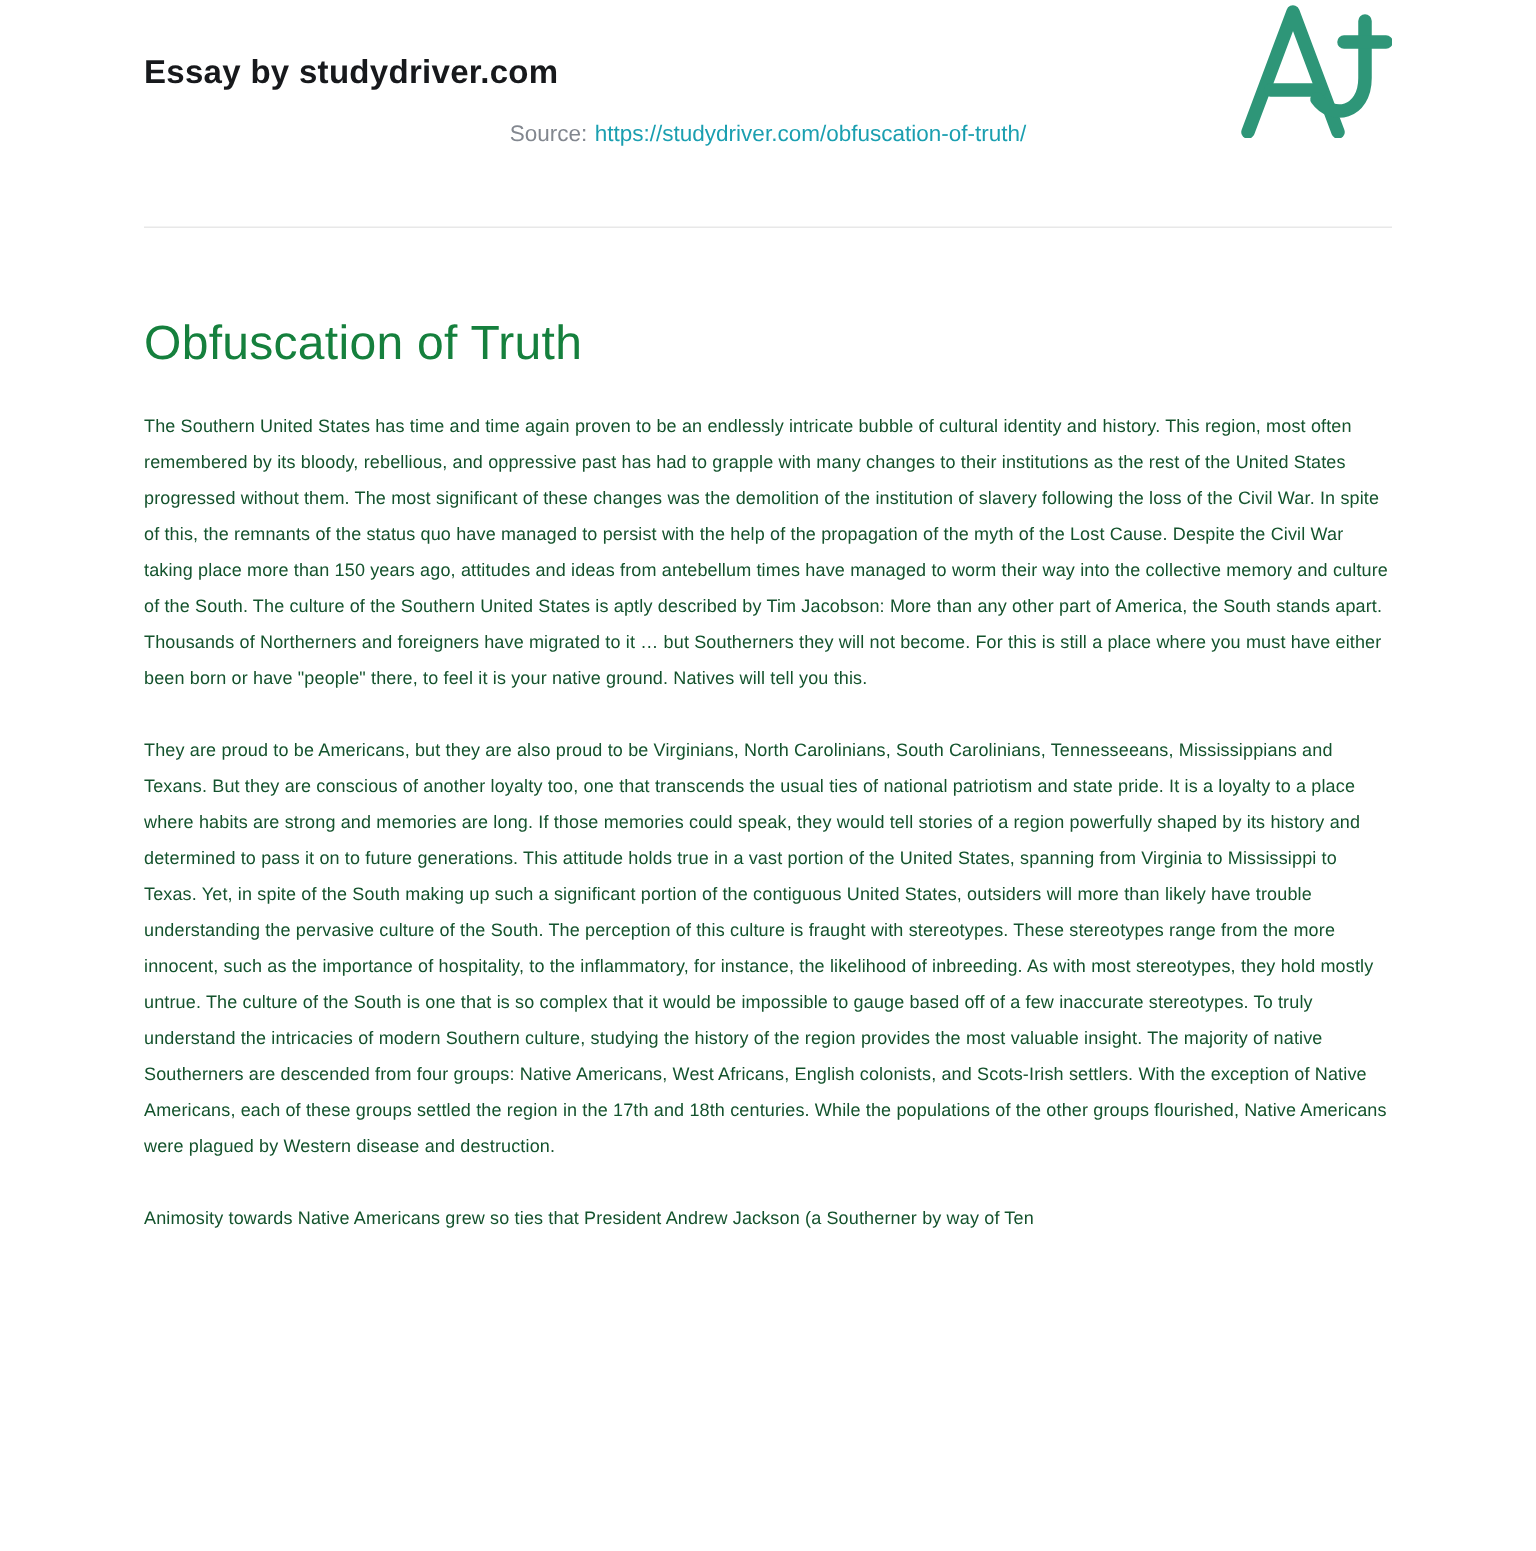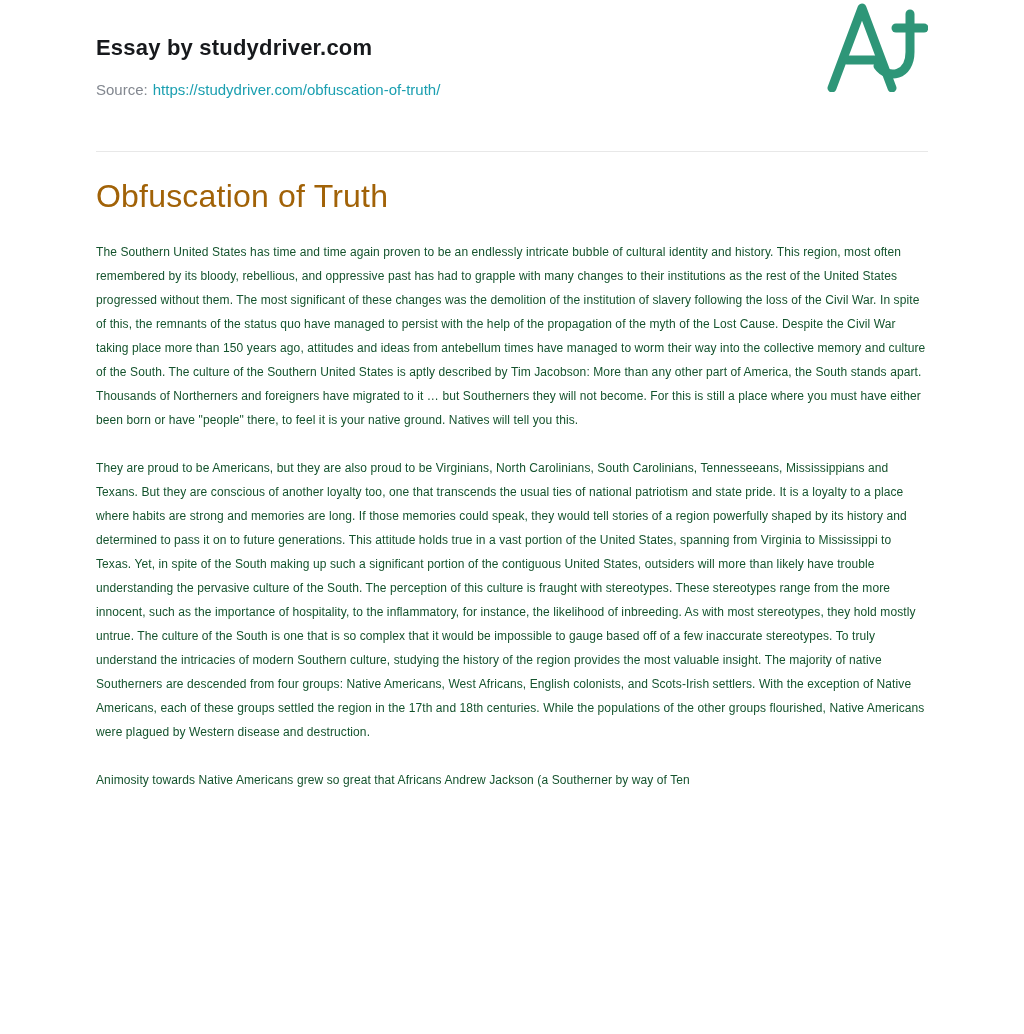--- a/index.html
+++ b/index.html
@@ -28,45 +28,46 @@
     font-weight: 700;
     color: #17191c;
     letter-spacing: 0.2px;
     line-height: 26px;
   }
   .source-line {
     margin-top: 20px;
     font-size: 15px;
     line-height: 18px;
     color: #82878f;
+    text-align: center;
   }
   .source-link {
     color: #1a9fb0;
     text-decoration: none;
     margin-left: 5px;
     cursor: pointer;
   }
   .logo {
     position: absolute;
     top: 0;
     right: 0;
     width: 104px;
     height: 92px;
   }
   .divider {
     border: none;
     border-top: 1px solid #e8e8e8;
     margin: 52px 0 0 0;
   }
   h1.article-title {
-    margin: 24px 0 0 0;
+    margin: 56px 0 0 0;
     font-size: 32px;
     line-height: 40px;
     font-weight: 500;
-    color: #a16207;
+    color: #15803d;
     letter-spacing: 0.2px;
   }
   main p {
     margin: 24px 0 0 0;
     font-size: 12px;
     line-height: 24px;
     color: #14532d;
     letter-spacing: 0.1px;
   }
 </style>
@@ -94,16 +95,16 @@
 
   <hr class="divider">
 
   <main>
     <h1 class="article-title">Obfuscation of Truth</h1>
 
     <p>The Southern United States has time and time again proven to be an endlessly intricate bubble of cultural identity and history. This region, most often remembered by its bloody, rebellious, and oppressive past has had to grapple with many changes to their institutions as the rest of the United States progressed without them. The most significant of these changes was the demolition of the institution of slavery following the loss of the Civil War. In spite of this, the remnants of the status quo have managed to persist with the help of the propagation of the myth of the Lost Cause. Despite the Civil War taking place more than 150 years ago, attitudes and ideas from antebellum times have managed to worm their way into the collective memory and culture of the South. The culture of the Southern United States is aptly described by Tim Jacobson: More than any other part of America, the South stands apart. Thousands of Northerners and foreigners have migrated to it … but Southerners they will not become. For this is still a place where you must have either been born or have "people" there, to feel it is your native ground. Natives will tell you this.</p>
 
     <p>They are proud to be Americans, but they are also proud to be Virginians, North Carolinians, South Carolinians, Tennesseeans, Mississippians and Texans. But they are conscious of another loyalty too, one that transcends the usual ties of national patriotism and state pride. It is a loyalty to a place where habits are strong and memories are long. If those memories could speak, they would tell stories of a region powerfully shaped by its history and determined to pass it on to future generations. This attitude holds true in a vast portion of the United States, spanning from Virginia to Mississippi to Texas. Yet, in spite of the South making up such a significant portion of the contiguous United States, outsiders will more than likely have trouble understanding the pervasive culture of the South. The perception of this culture is fraught with stereotypes. These stereotypes range from the more innocent, such as the importance of hospitality, to the inflammatory, for instance, the likelihood of inbreeding. As with most stereotypes, they hold mostly untrue. The culture of the South is one that is so complex that it would be impossible to gauge based off of a few inaccurate stereotypes. To truly understand the intricacies of modern Southern culture, studying the history of the region provides the most valuable insight. The majority of native Southerners are descended from four groups: Native Americans, West Africans, English colonists, and Scots-Irish settlers. With the exception of Native Americans, each of these groups settled the region in the 17th and 18th centuries. While the populations of the other groups flourished, Native Americans were plagued by Western disease and destruction.</p>
 
-    <p>Animosity towards Native Americans grew so great that Africans Andrew Jackson (a Southerner by way of Ten</p>
+    <p>Animosity towards Native Americans grew so ties that President Andrew Jackson (a Southerner by way of Ten</p>
   </main>
 
 </div>
 
 </body></html>

